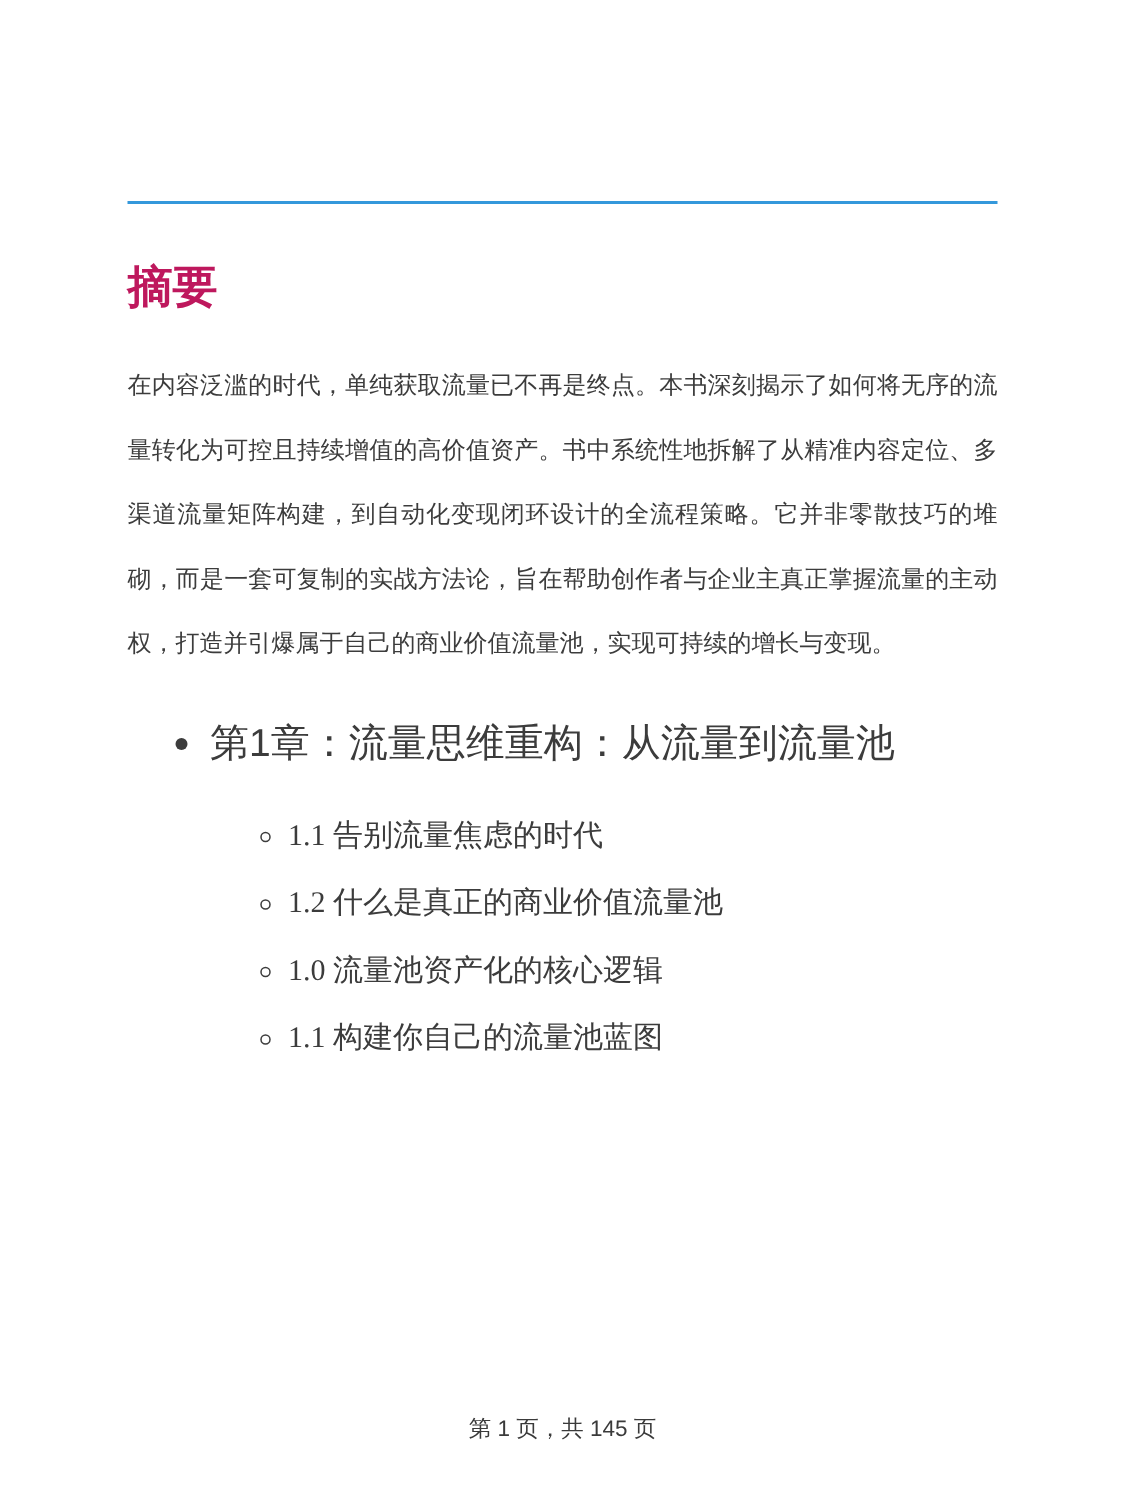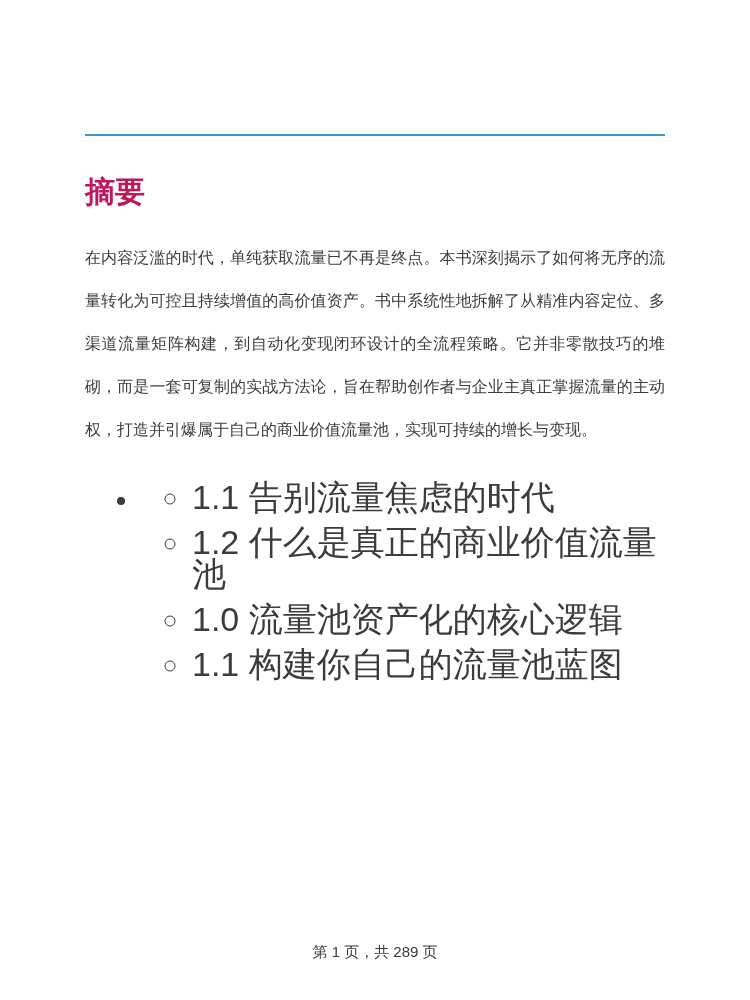--- a/index.html
+++ b/index.html
@@ -55,23 +55,24 @@
   ul.toc-list > li {
     font-size: 26px;
     line-height: 32px;
   }
   ul.toc-sections {
     margin-top: 30px;
     padding-left: 52px;
     list-style: circle;
   }
   ul.toc-sections > li {
-    font-size: 34px;
+    font-size: 20px;
     line-height: 32px;
     margin-bottom: 13px;
+    font-family: Liberation Serif, serif;
   }
 
   .page-footer {
     position: absolute;
     bottom: 38px;
     left: 0;
     width: 100%;
     text-align: center;
     font-size: 15px;
     color: #3a3a3a;
@@ -85,32 +86,33 @@
 
   <hr class="title-divider">
 
   <h2 class="section-heading summary-heading">摘要</h2>
 
   <p class="summary-text">在内容泛滥的时代，单纯获取流量已不再是终点。本书深刻揭示了如何将无序的流量转化为可控且持续增值的高价值资产。书中系统性地拆解了从精准内容定位、多渠道流量矩阵构建，到自动化变现闭环设计的全流程策略。它并非零散技巧的堆砌，而是一套可复制的实战方法论，旨在帮助创作者与企业主真正掌握流量的主动权，打造并引爆属于自己的商业价值流量池，实现可持续的增长与变现。</p>
 
 
   <ul class="toc-list">
     <li>
+      <span>第1章：流量思维重构：从流量到流量池</span>
       <ul class="toc-sections">
         <li>
           <span>1.1 告别流量焦虑的时代</span>
         </li>
         <li>
           <span>1.2 什么是真正的商业价值流量池</span>
         </li>
         <li>
           <span>1.0 流量池资产化的核心逻辑</span>
         </li>
         <li>
           <span>1.1 构建你自己的流量池蓝图</span>
         </li>
       </ul>
     </li>
   </ul>
 
 </div>
 
-<div class="page-footer">第 1 页，共 289 页</div>
+<div class="page-footer">第 1 页，共 145 页</div>
 
 </body></html>

